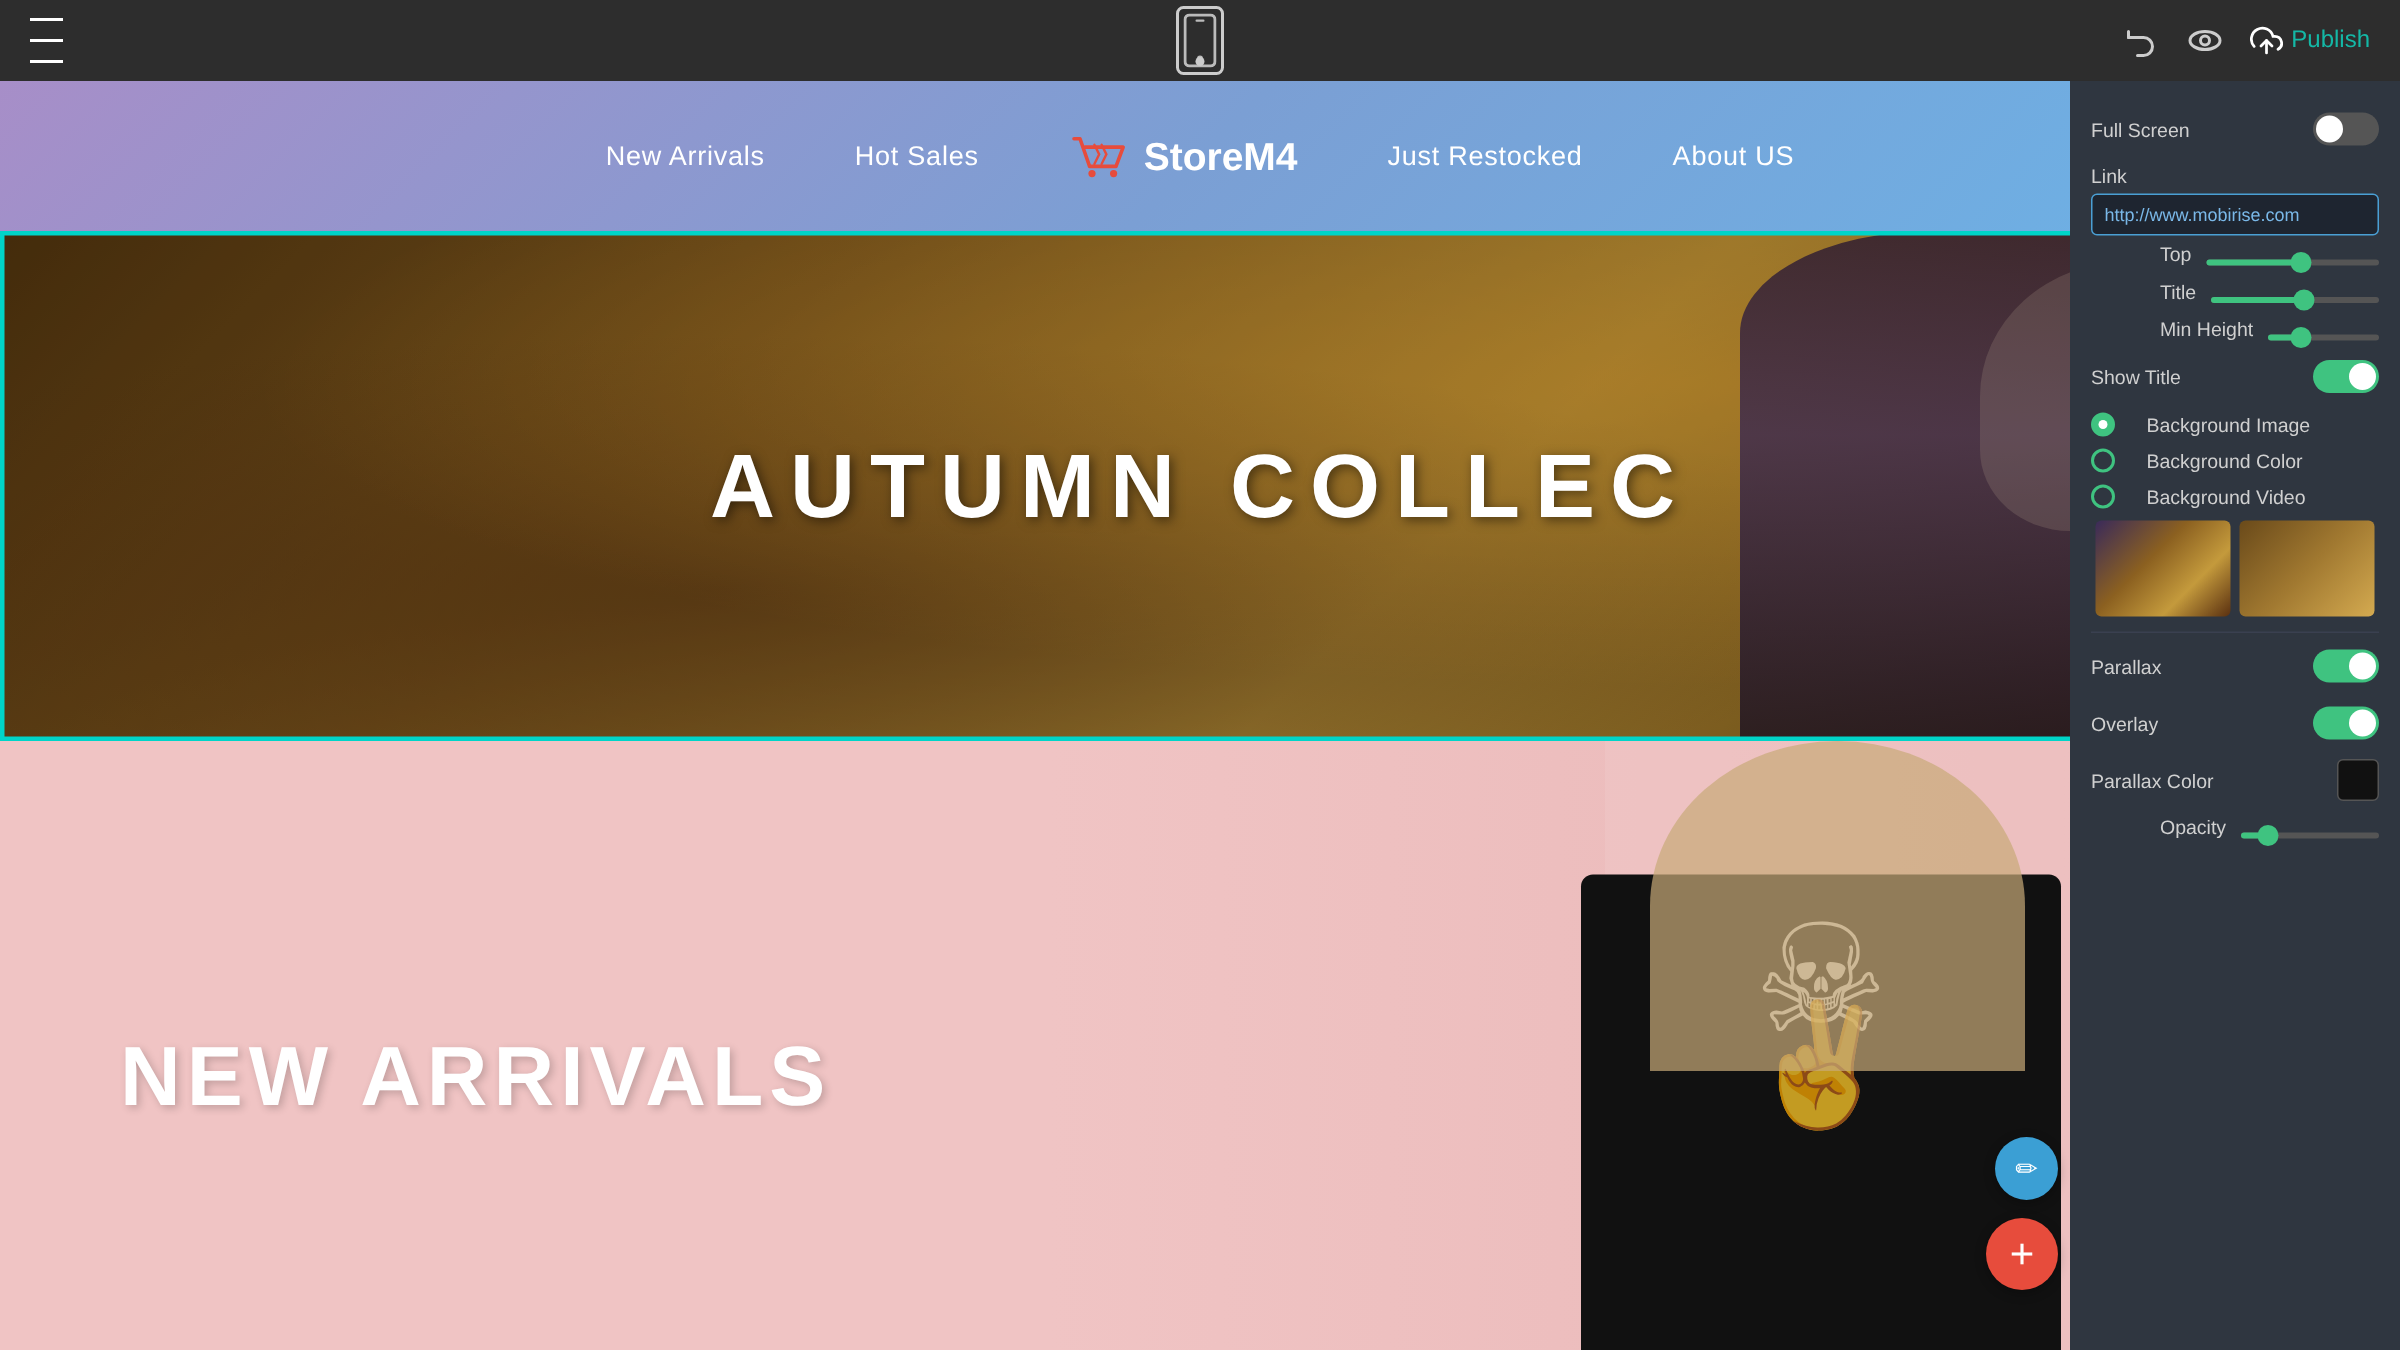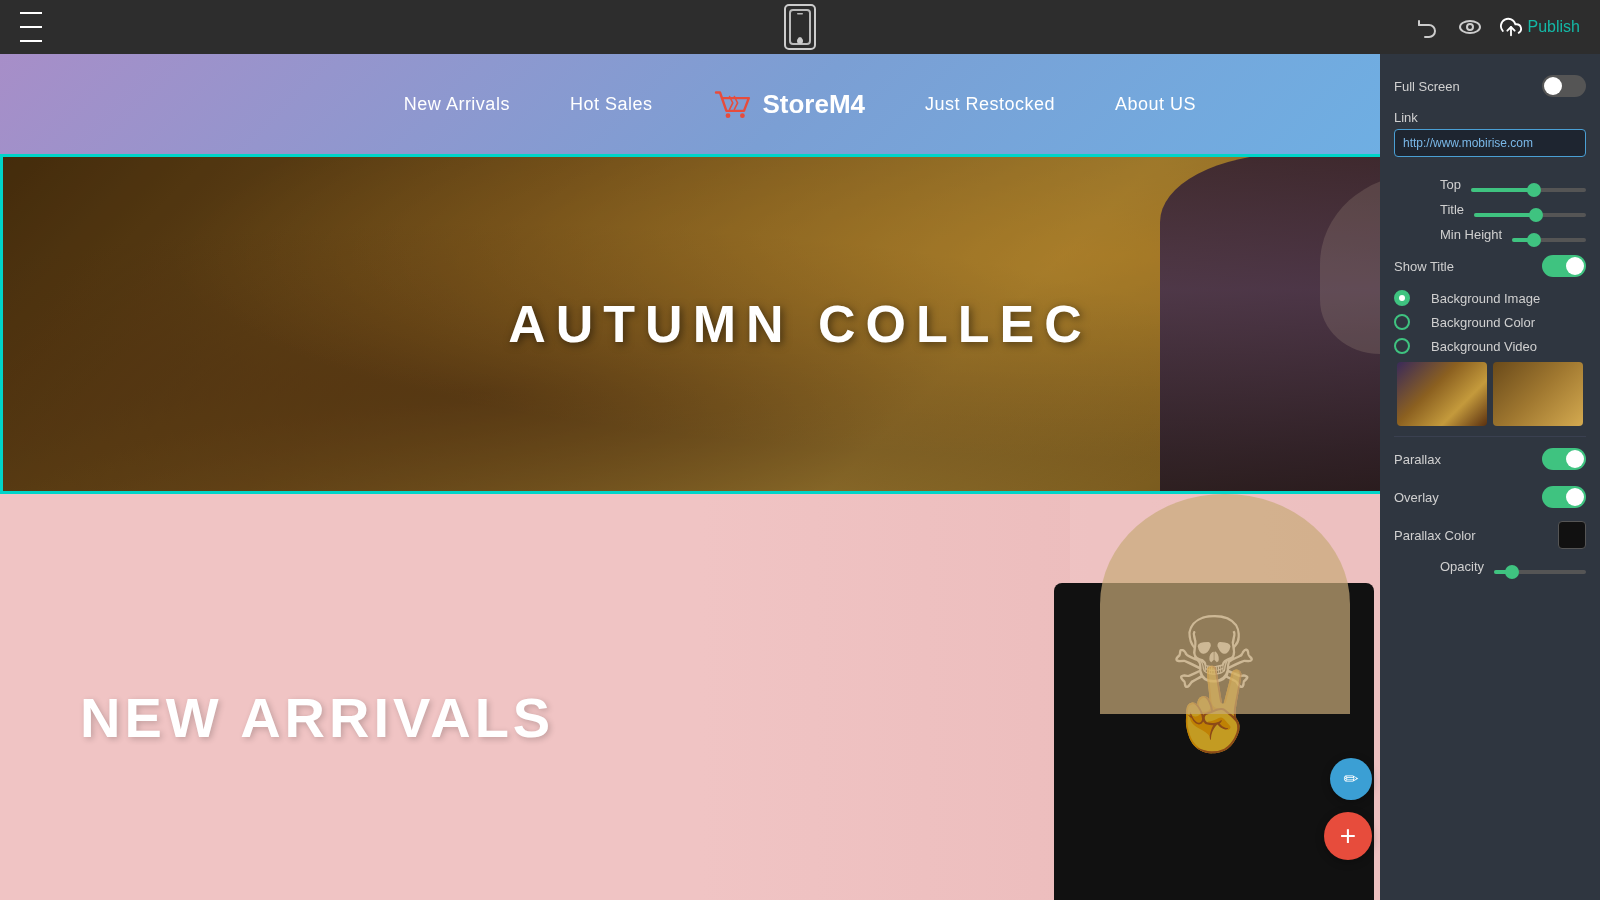--- a/index.html
+++ b/index.html
@@ -85,21 +85,21 @@
     .hero-overlay {
       position: absolute; inset: 0;
       background: rgba(0,0,0,0.25);
     }
     .hero-title {
       position: absolute;
       top: 50%;
       left: 50%;
       transform: translate(-50%, -50%);
       color: #fff;
-      font-size: 52px;
+      font-size: 60px;
       font-weight: 800;
       letter-spacing: 10px;
       text-transform: uppercase;
       white-space: nowrap;
       text-shadow: 2px 2px 8px rgba(0,0,0,0.5);
     }
     
     .hero-selected-border {
       position: absolute;
       inset: 0;
@@ -196,21 +196,21 @@
 
     
     .link-input {
       width: 100%;
       background: #1e2530;
       border: 1px solid #4a9fd4;
       border-radius: 4px;
       color: #7ab8e8;
       padding: 6px 8px;
       font-size: 12px;
-      margin-bottom: 20px;
+      margin-bottom: 5px;
       outline: none;
     }
 
     
     .slider-row {
       display: flex;
       align-items: flex-end;
       justify-content: space-between;
       margin-bottom: 10px;
       margin-left: 46px;

